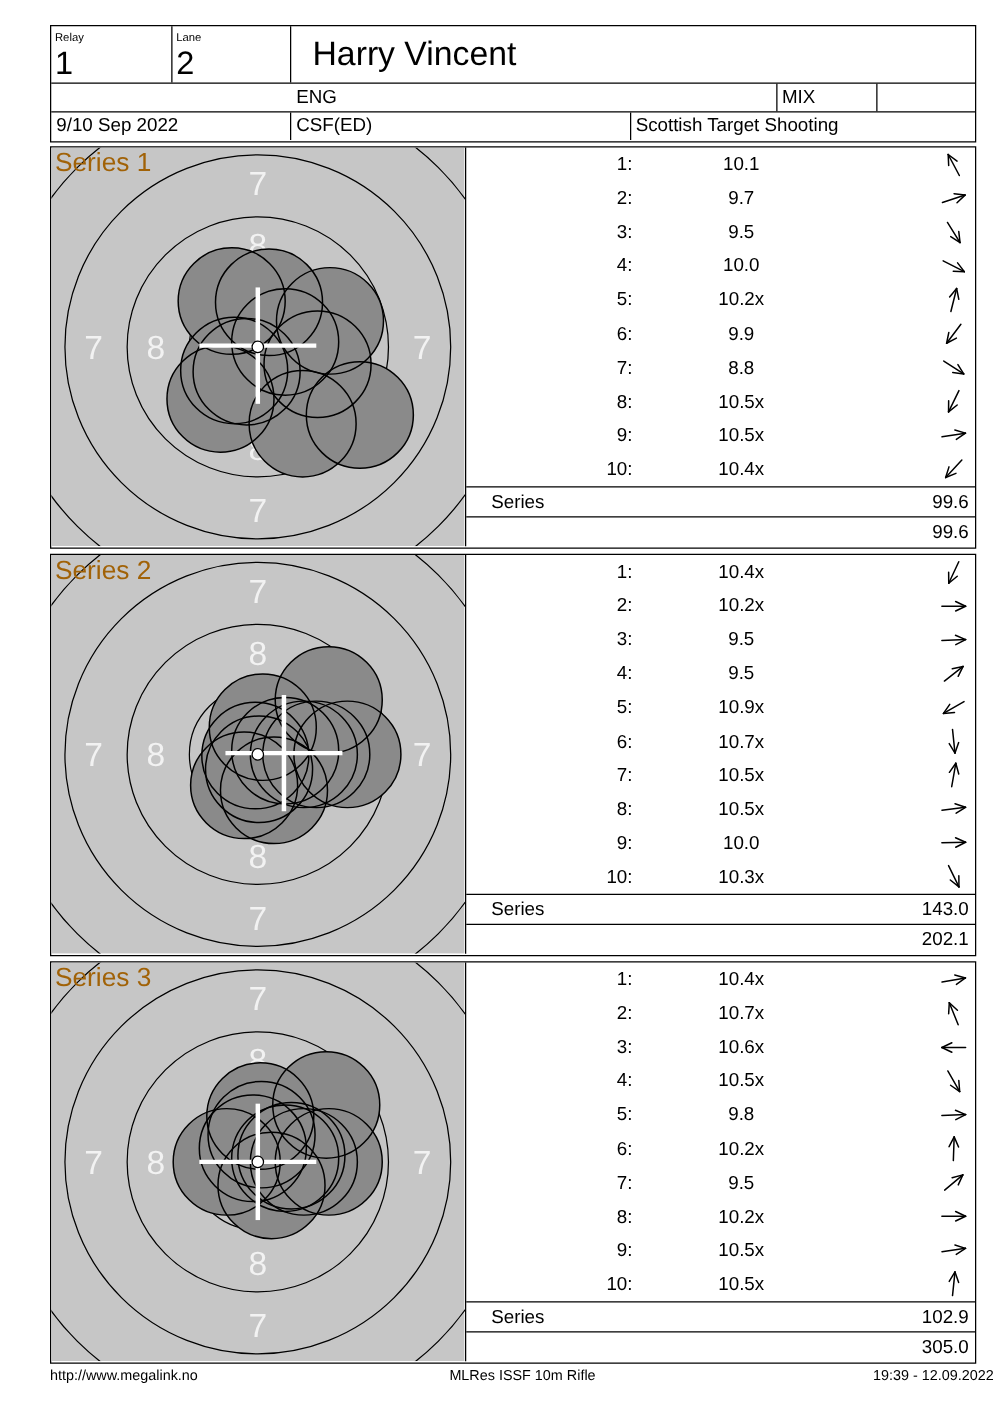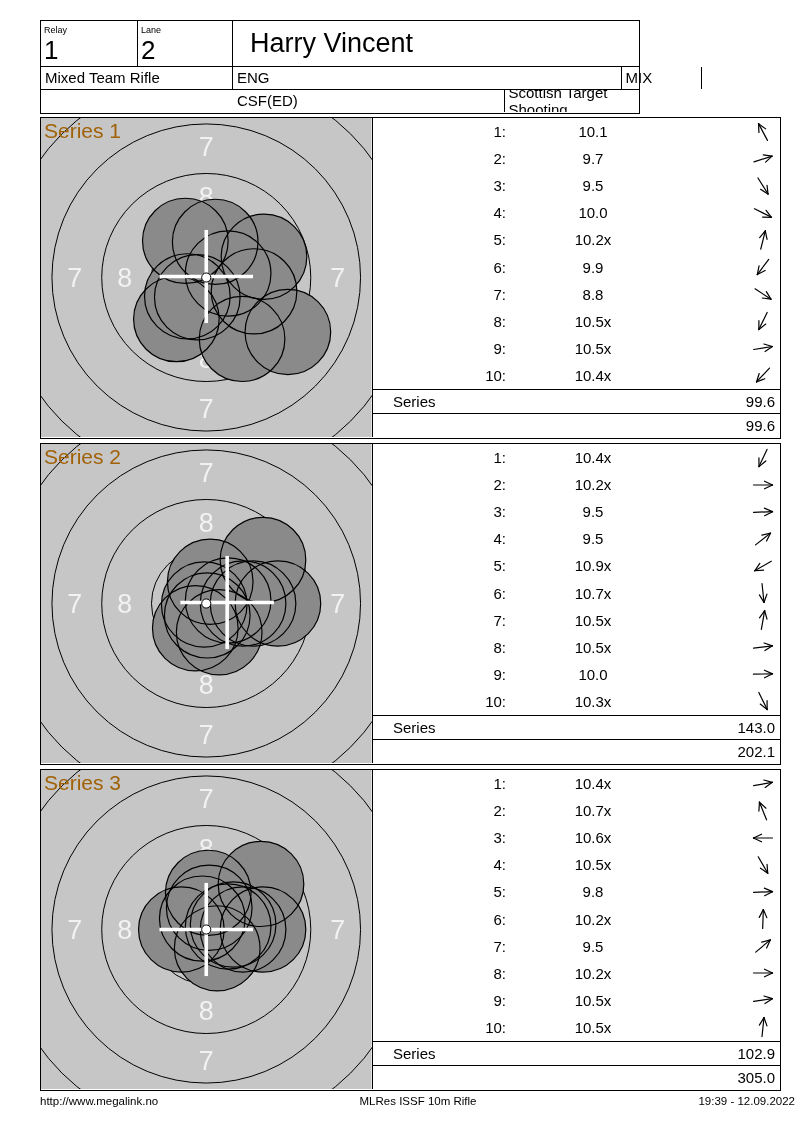--- a/index.html
+++ b/index.html
@@ -1,21 +1,21 @@
 <!DOCTYPE html>
 <html><head>
 <meta charset="utf-8">
 <style>
   html,body{margin:0;padding:0;background:#fff;}
   .page{position:relative;width:800px;height:1130px;background:#fff;
         font-family:"Liberation Sans",sans-serif;color:#000;overflow:hidden;}
   .abs{position:absolute;box-sizing:border-box;}
 
   
-  .hdr{left:40px;top:20px;width:600px;height:94px;border:1.5px solid #000;}
+  .hdr{left:40px;top:20px;width:741px;height:94px;border:1.5px solid #000;}
   .hrow{position:absolute;left:0;right:0;box-sizing:border-box;}
   .hrow1{top:0;height:45.5px;border-bottom:1.5px solid #000;}
   .hrow2{top:45.5px;height:23px;border-bottom:1.5px solid #000;}
   .hrow3{top:68.5px;height:22.5px;}
   .hcell{position:absolute;top:0;bottom:0;box-sizing:border-box;display:flex;align-items:center;overflow:hidden;}
   .brd-r{border-right:1.5px solid #000;}
   .minicell{display:block;}
   .minilabel{display:block;font-size:9px;line-height:9px;padding:2px 0 0 3px;}
   .bigval{display:block;font-size:26px;line-height:26px;padding:2px 0 0 3px;font-weight:400;}
   .name{font-size:27px;padding-left:5px;}
@@ -60,32 +60,32 @@
         <span class="minicell">
           <span class="minilabel">Lane</span>
           <span class="bigval">2</span>
         </span>
       </div>
       <div class="hcell" style="left:204px;right:0;">
         <span class="name">Harry Vincent</span>
       </div>
     </div>
     <div class="hrow hrow2">
-      <div class="hcell brd-r h15" style="left:0;width:192px;">
-        <span>Mixed Team Rifle</span>
-      </div>
       <div class="hcell brd-r h15" style="left:192px;width:388.5px;">
         <span>ENG</span>
       </div>
       <div class="hcell brd-r h15" style="left:580.5px;width:80px;">
         <span>MIX</span>
       </div>
       <div class="hcell h15" style="left:660.5px;right:0;"></div>
     </div>
     <div class="hrow hrow3">
+      <div class="hcell brd-r h15" style="left:0;width:192px;">
+        <span>9/10 Sep 2022</span>
+      </div>
       <div class="hcell brd-r h15" style="left:192px;width:271.5px;">
         <span>CSF(ED)</span>
       </div>
       <div class="hcell h15" style="left:463.5px;right:0;">
         <span>Scottish Target Shooting</span>
       </div>
     </div>
   </div>
 
   <div class="abs block b1">

